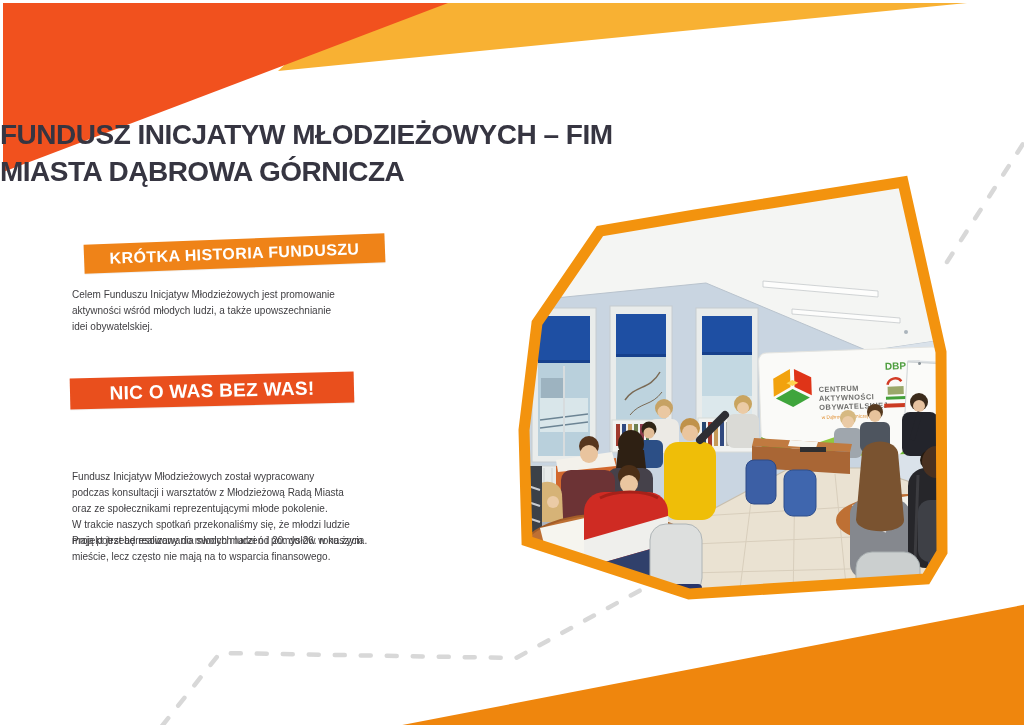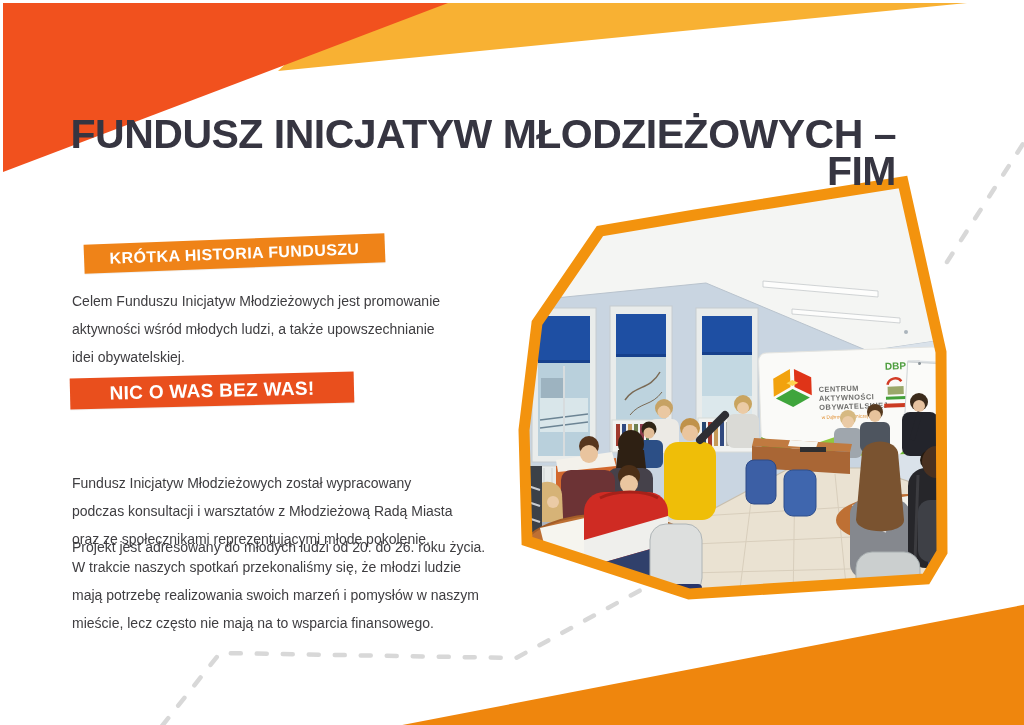--- a/index.html
+++ b/index.html
@@ -4,29 +4,29 @@
 <style>
   :root{
     --orange_red:#F1511E; --amber:#F8B133; --orange:#EF860D; --frame:#F3930E;
     --banner1:#EF8318; --banner2:#E94F1D; --title:#363541; --body:#3E3D40; --dash:#D8D8D8;
   }
   html,body{margin:0;padding:0;}
   body{width:1024px;height:725px;position:relative;background:#ffffff;overflow:hidden;
        font-family:"Liberation Sans","DejaVu Sans",sans-serif;}
   #bg{position:absolute;left:0;top:0;z-index:0;}
   .txt{position:absolute;z-index:2;}
-  .page-title{left:0;top:116px;width:896px;text-align:right;
-      font-weight:bold;font-size:41px;line-height:37px;letter-spacing:-.5px;color:var(--title);}
+  .page-title{left:0;top:116px;width:896px;text-align:left;
+      font-weight:bold;font-size:28px;line-height:37px;letter-spacing:-.5px;color:var(--title);}
   .banner{position:absolute;z-index:2;color:#fff;font-weight:bold;text-align:center;
       box-shadow:0 1px 0 rgba(0,0,0,.06);}
   .banner1{left:84px;top:239px;width:301px;height:29px;line-height:29px;font-size:16px;
       letter-spacing:.4px;background:var(--banner1);transform:rotate(-2.2deg);}
   .banner2{left:70px;top:375px;width:284px;height:31px;line-height:31px;font-size:19px;
       letter-spacing:.3px;background:var(--banner2);transform:rotate(-1.4deg);}
-  .para{left:72px;width:420px;font-size:14px;line-height:28px;color:var(--body);
+  .para{left:72px;width:420px;font-size:10px;line-height:16px;color:var(--body);
       white-space:pre-line;}
   .p1{top:287px;}
   .p2{top:429px;width:440px;margin-top:40px;}
   .p3{top:533px;width:460px;}
 </style>
 </head>
 <body>
 
 <svg id="bg" width="1024" height="725" viewBox="0 0 1024 725">
   <defs>
@@ -264,20 +264,21 @@
         <rect x="918" y="500" width="40" height="62" rx="12" fill="#3E4046"></rect>
       </g>
     </g>
 
     <polygon points="695,215 903,182 941,352 942,552 926,579 689,594 527,541 524,430 537,323 600,231" fill="none" stroke="var(--frame)" stroke-width="11" stroke-linejoin="miter"></polygon>
   </g>
 </svg>
 
 <div class="txt page-title">
   <div>FUNDUSZ INICJATYW MŁODZIEŻOWYCH – FIM</div>
+  <div>MIASTA DĄBROWA GÓRNICZA</div>
 </div>
 
 <div class="banner banner1">
   <span>KRÓTKA HISTORIA FUNDUSZU</span>
 </div>
 
 <div class="txt para p1">Celem Funduszu Inicjatyw Młodzieżowych jest promowanie
 aktywności wśród młodych ludzi, a także upowszechnianie
 idei obywatelskiej.</div>
 

